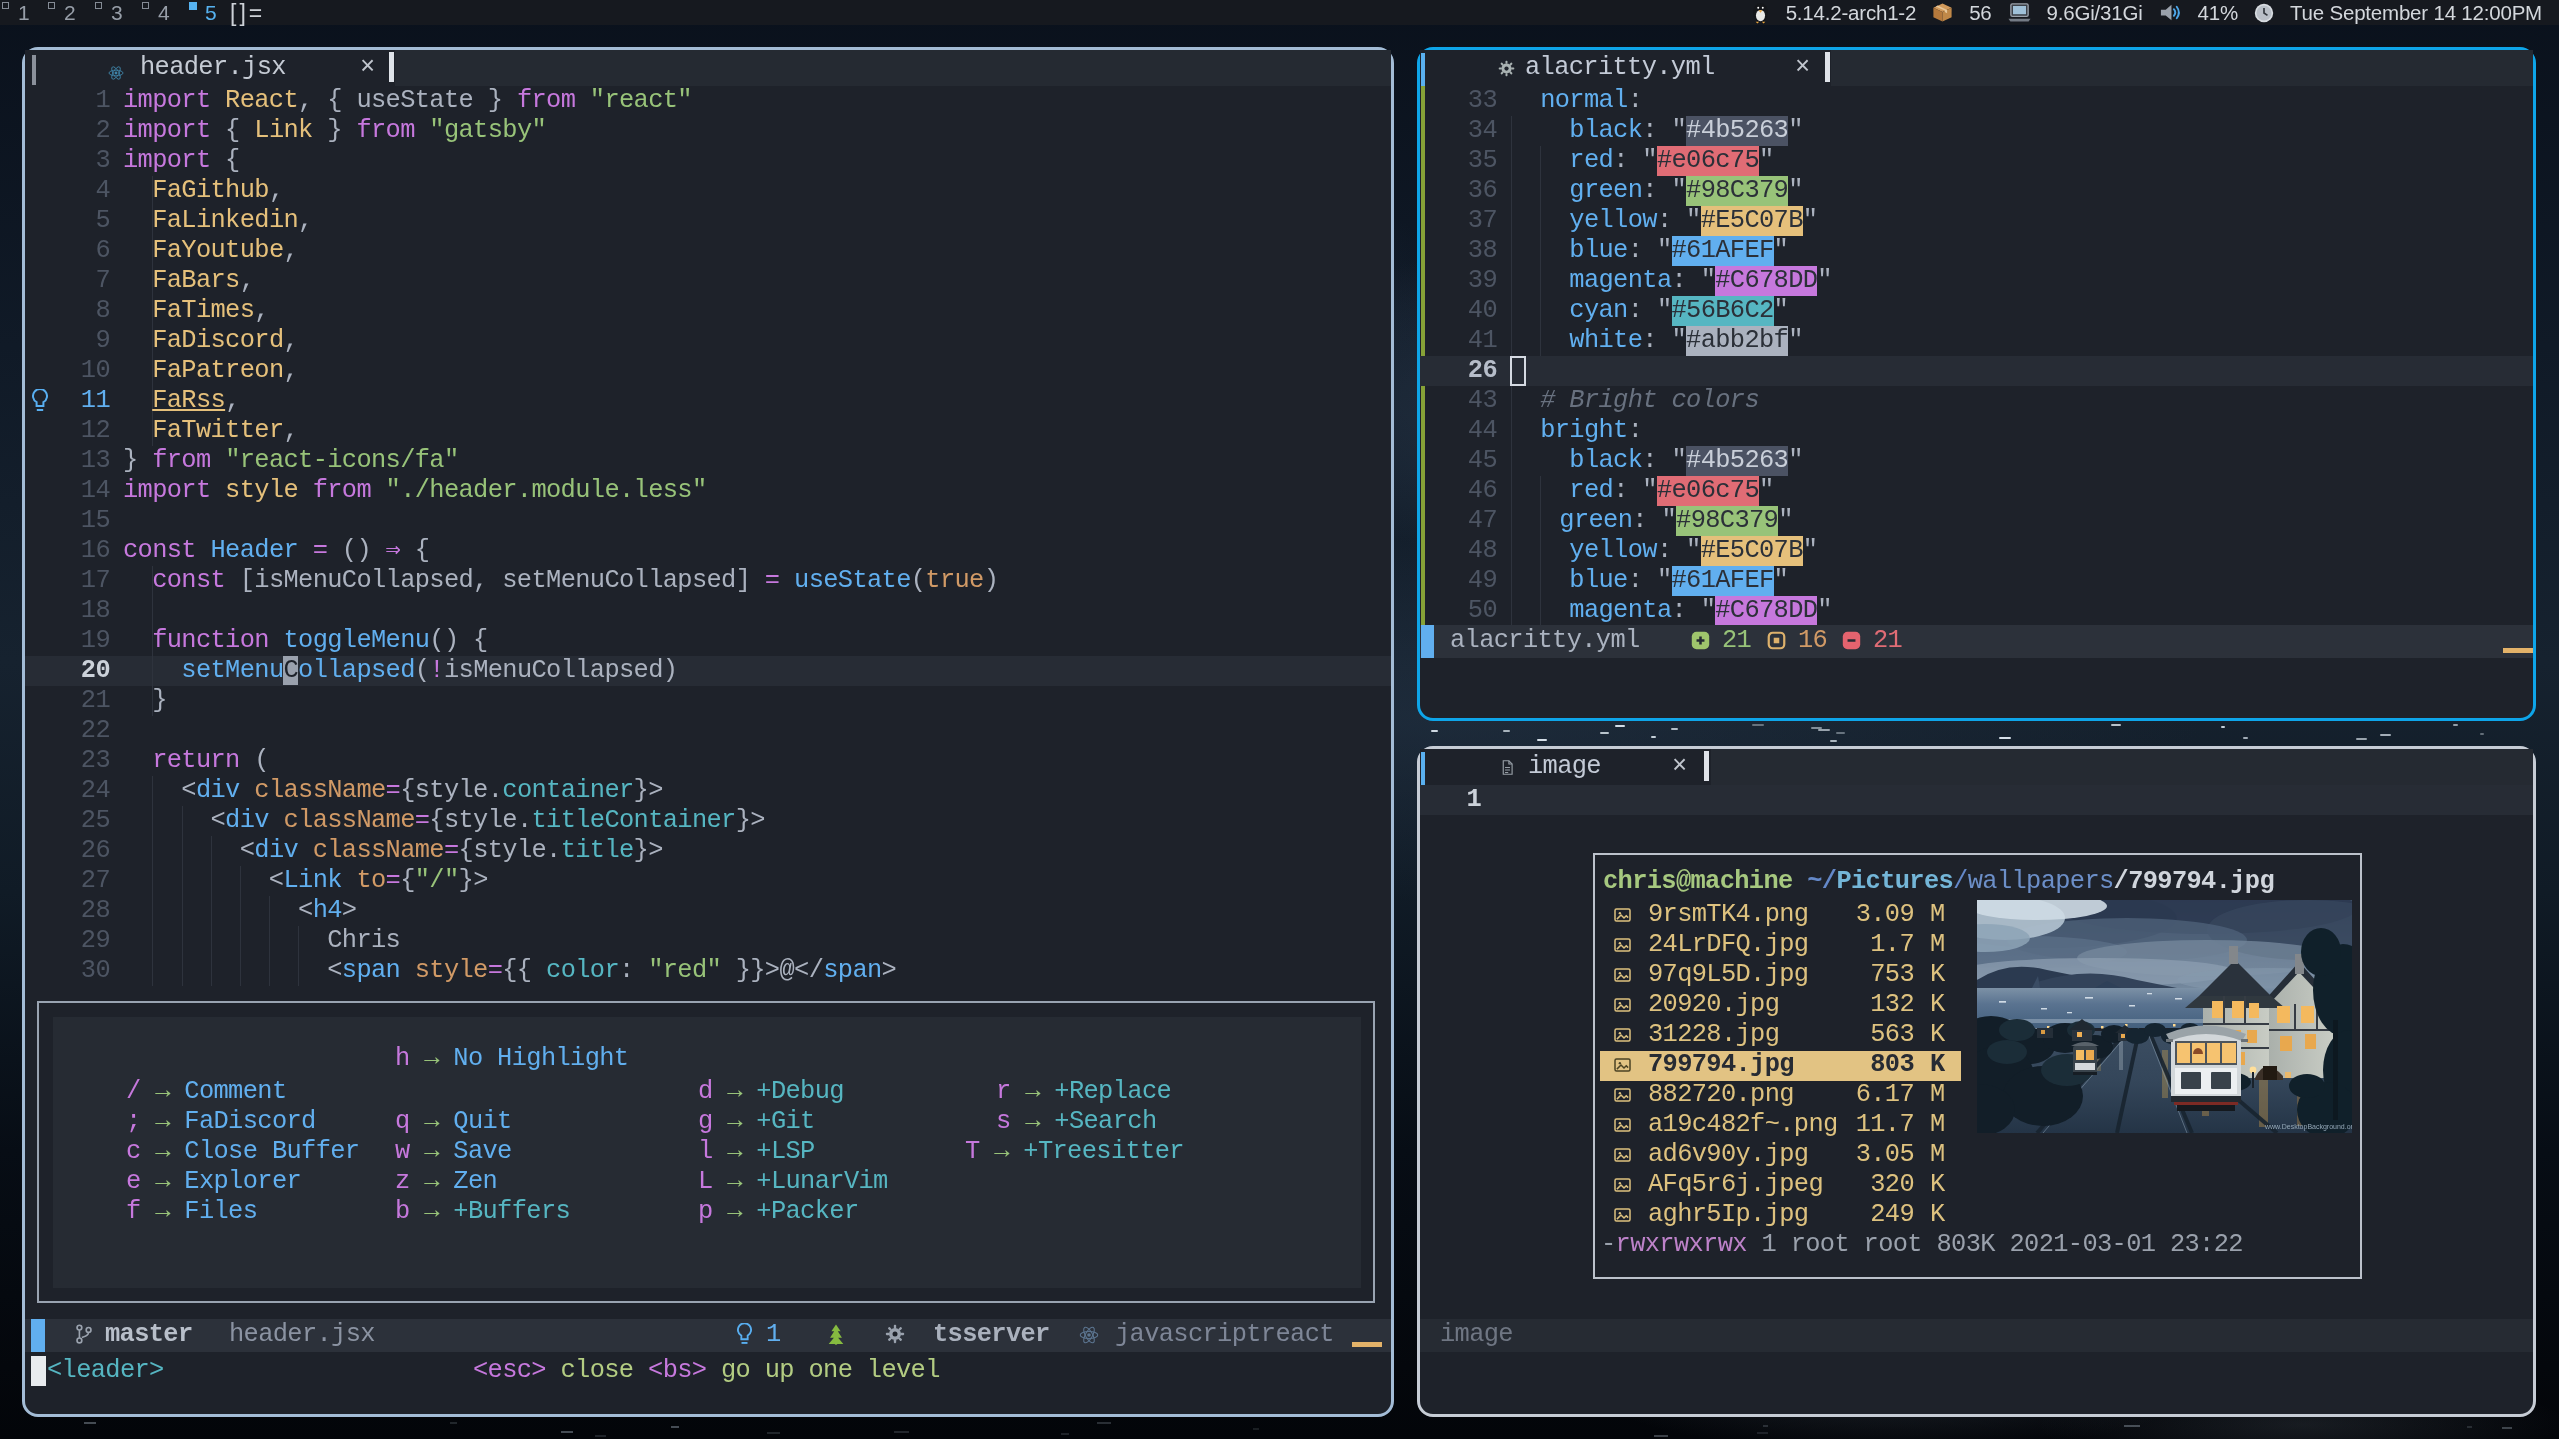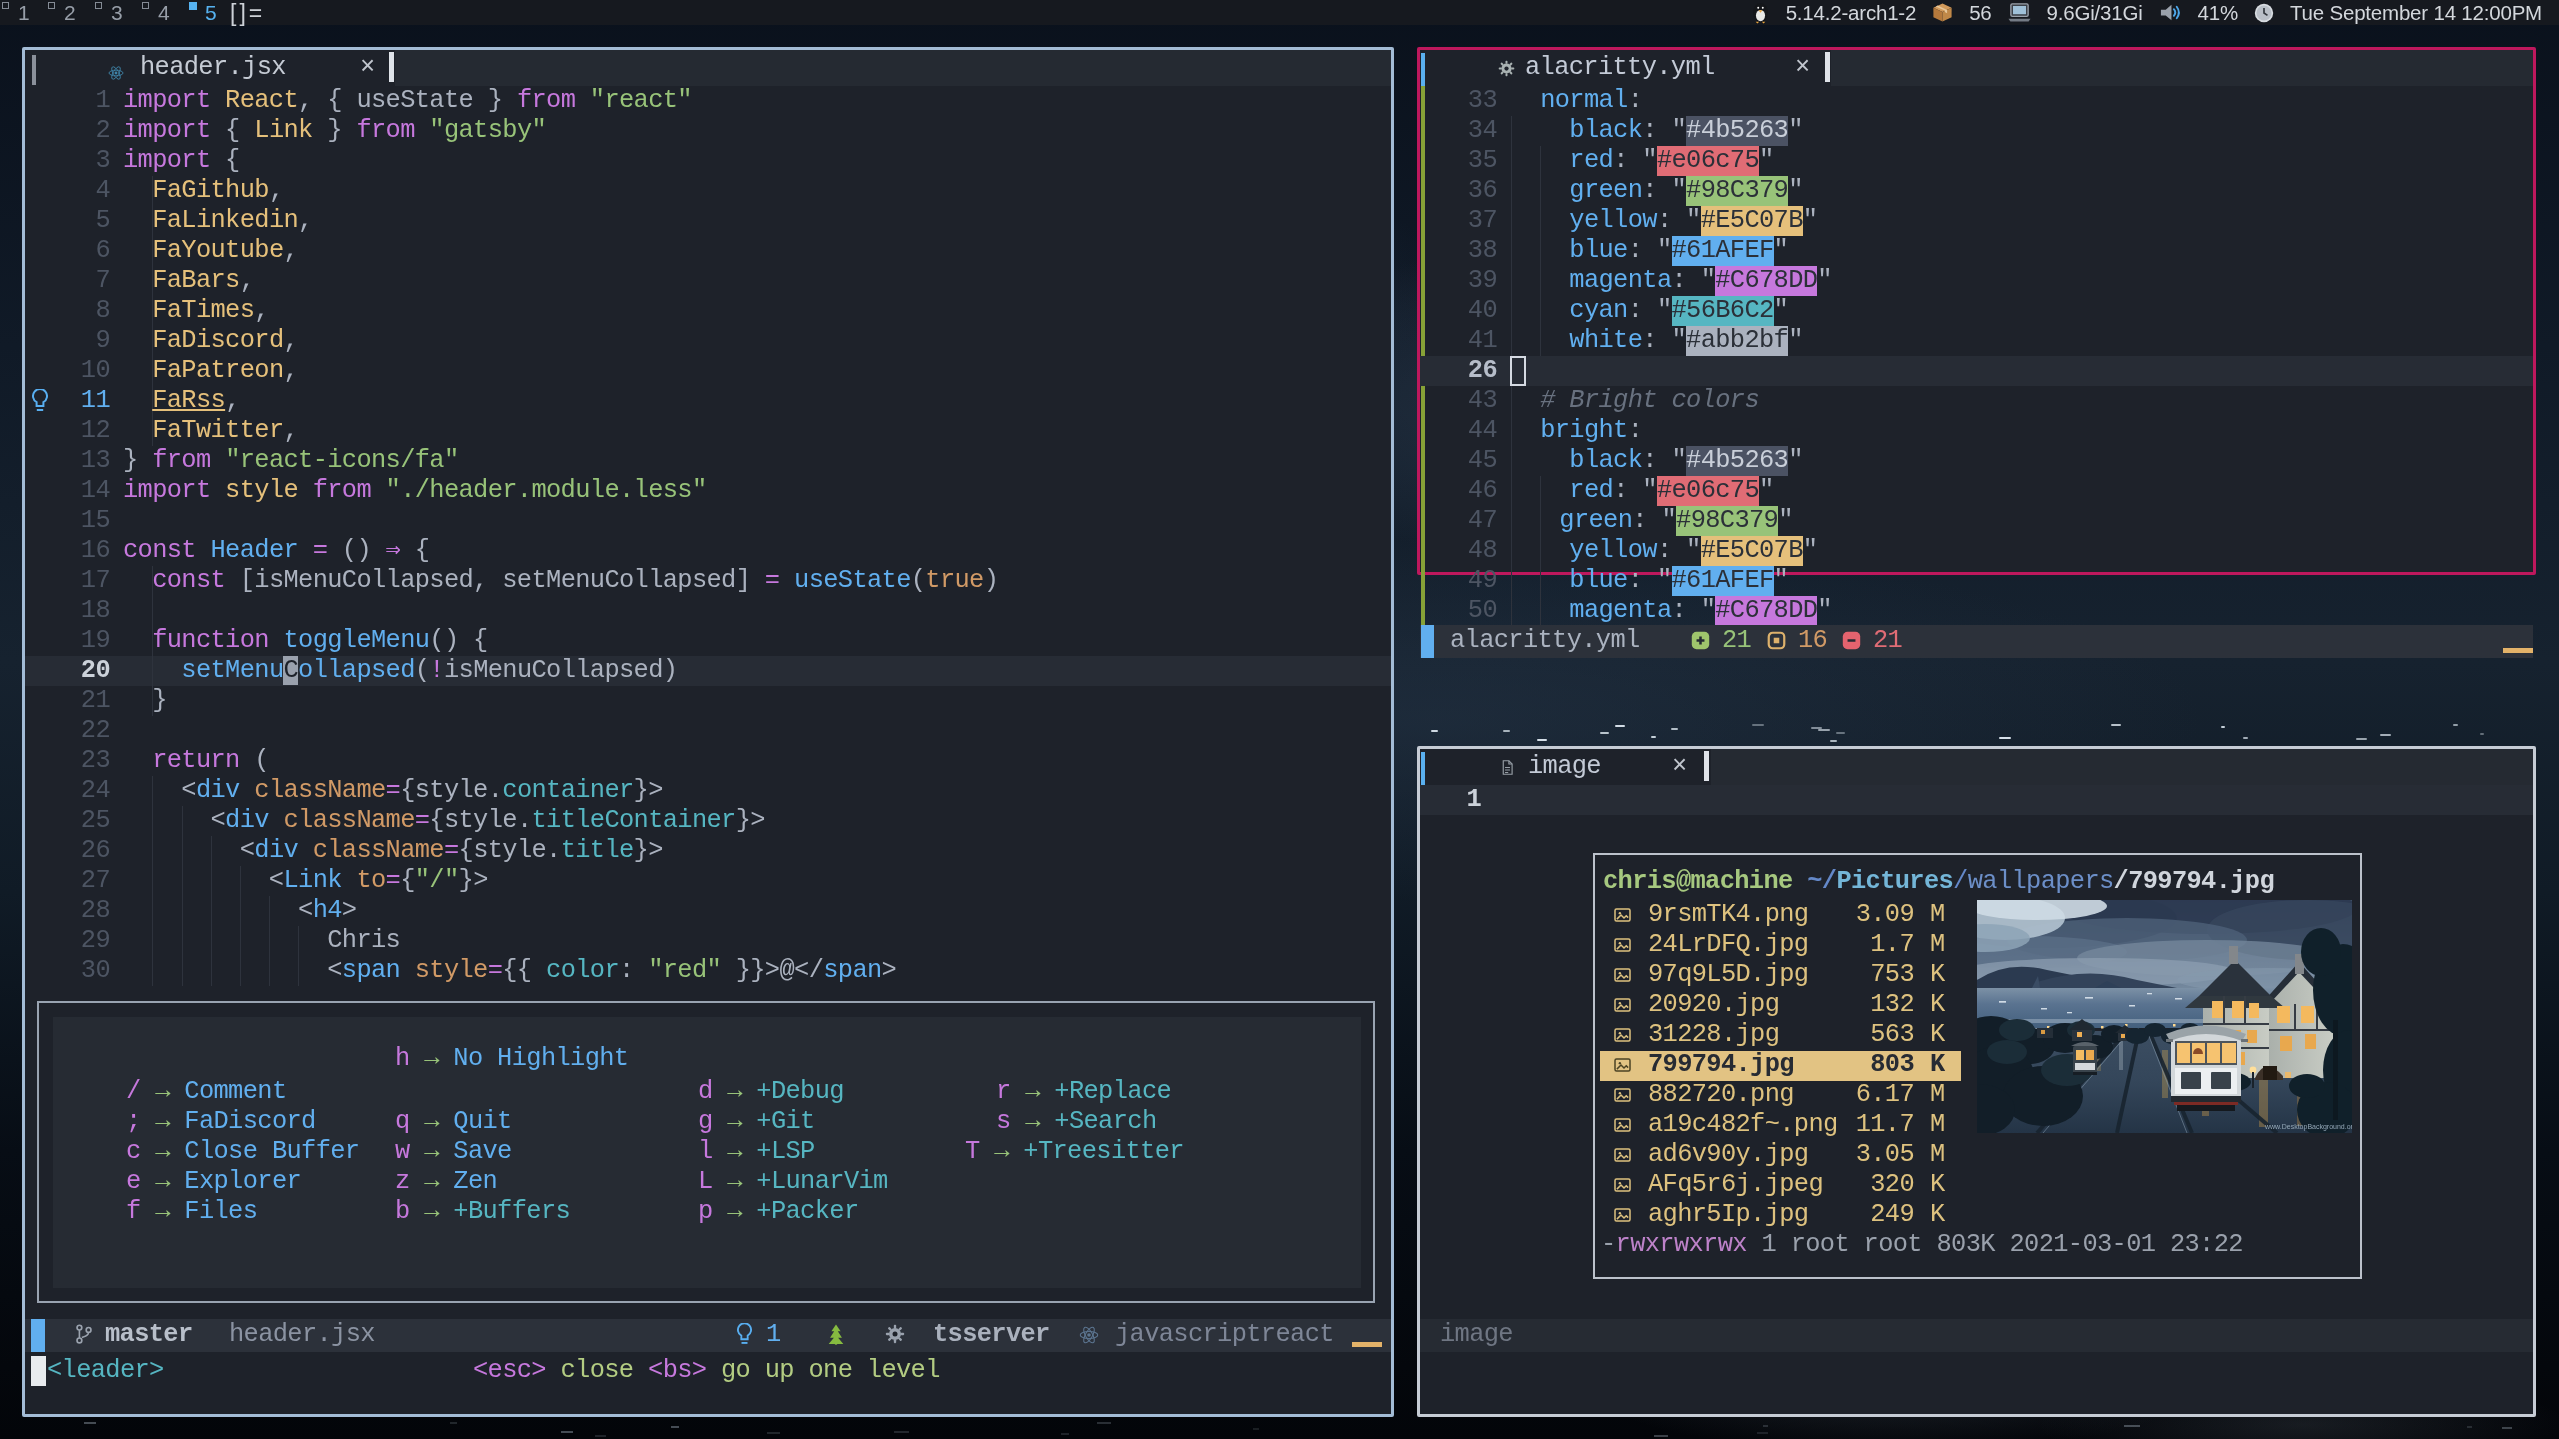--- a/index.html
+++ b/index.html
@@ -10,21 +10,21 @@
  radial-gradient(1100px 260px at 56% 50%, rgba(42,58,78,.40), rgba(42,58,78,0) 70%),
  radial-gradient(420px 80px at 74% 97%, rgba(150,170,190,.14), rgba(150,170,190,0) 70%),
  radial-gradient(380px 70px at 90% 99%, rgba(170,188,205,.12), rgba(170,188,205,0) 70%),
  linear-gradient(180deg,#0a111c 0%,#101a27 24%,#16222f 46%,#101b26 62%,#070d15 80%,#030509 100%);}
 .bar{position:absolute;left:0;top:0;width:2559px;height:25px;background:#16191f;color:#979ea8;font-size:21px}
 .bar .ws{position:absolute;top:0;height:25px;line-height:26px}
 .bar .sq{position:absolute;top:2px;width:7px;height:7px;border:1px solid #848b95}
 .bar .sqf{position:absolute;top:2px;width:8px;height:8px;background:#56b2f0;border:none}
 .rt{position:absolute;right:17px;top:0;height:25px;display:flex;align-items:center;gap:15px;color:#d3d7dc;font-size:20.5px;letter-spacing:-0.2px}
 .rt svg{display:block}
-.win{position:absolute;background:#1e222a;border-radius:2px}
+.win{position:absolute;background:#1e222a;border-radius:16px}
 .m{font-family:"Liberation Mono",monospace;font-size:25.4px;letter-spacing:-0.65px;line-height:30px;white-space:pre}
 .ln{position:absolute;height:30px;display:flex}
 .num{display:inline-block;text-align:right;color:#4d5563;flex:none}
 .tabfill{position:absolute;background:#252a32}
 .tabdark{position:absolute;background:#1e222a}
 .cl{position:absolute;background:#272c35}
 .sl{position:absolute;background:#2c313a;color:#9aa3b2}
 .mg{color:#c678dd}.bl{color:#61afef}.gr{color:#98c379}.yl{color:#e5c07b}.or{color:#d19a66}
 .rd{color:#e06c75}.cy{color:#56b6c2}.fg{color:#abb2bf}.cm{color:#68717f}.b{font-weight:bold}
 .guide{position:absolute;width:1px;background:#2e333d}
@@ -228,21 +228,21 @@
       <ellipse cx="12" cy="12" rx="10.5" ry="4.2"></ellipse>
       <ellipse cx="12" cy="12" rx="10.5" ry="4.2" transform="rotate(60 12 12)"></ellipse>
       <ellipse cx="12" cy="12" rx="10.5" ry="4.2" transform="rotate(120 12 12)"></ellipse>
     </svg>
     <div class="m" style="position:absolute;left:1090px;top:1270px;color:#7e8697">javascriptreact</div>
     <div style="position:absolute;left:1327px;top:1292px;width:30px;height:5px;background:#e3b269"></div>
     <div style="position:absolute;left:6px;top:1306px;width:15px;height:30px;background:#e8ebee"></div>
     <div class="m cy" style="position:absolute;left:22px;top:1306px">&lt;leader&gt;</div>
     <div class="m" style="position:absolute;left:448px;top:1306px"><span class="mg">&lt;esc&gt;</span><span style="color:#b3cc82"> close </span><span class="mg">&lt;bs&gt;</span><span style="color:#b3cc82"> go up one level</span></div>
   </div>
-<div class="win" style="left:1417px;top:47px;width:1119px;height:528px;border:3px solid #be185d">
+<div class="win" style="left:1417px;top:47px;width:1119px;height:674px;border:3px solid #0ea5e9">
     <div class="tabfill" style="left:0;top:0;width:1113px;height:36px"></div>
     <div class="tabdark" style="left:0;top:0;width:411px;height:36px"></div>
     <div style="position:absolute;left:1px;top:3px;width:4px;height:33px;background:#5ab0ef"></div>
     <div style="position:absolute;left:1px;top:36px;width:4px;height:539px;background:#87a237"></div>
     <svg style="position:absolute;left:78px;top:10px" width="17" height="17" viewBox="0 0 24 24" fill="#a9b2b2">
       <rect x="10.6" y="1" width="2.8" height="4.4" rx="1" transform="rotate(0 12 12)"></rect>
       <rect x="10.6" y="1" width="2.8" height="4.4" rx="1" transform="rotate(45 12 12)"></rect>
       <rect x="10.6" y="1" width="2.8" height="4.4" rx="1" transform="rotate(90 12 12)"></rect>
       <rect x="10.6" y="1" width="2.8" height="4.4" rx="1" transform="rotate(135 12 12)"></rect>
       <rect x="10.6" y="1" width="2.8" height="4.4" rx="1" transform="rotate(180 12 12)"></rect>

